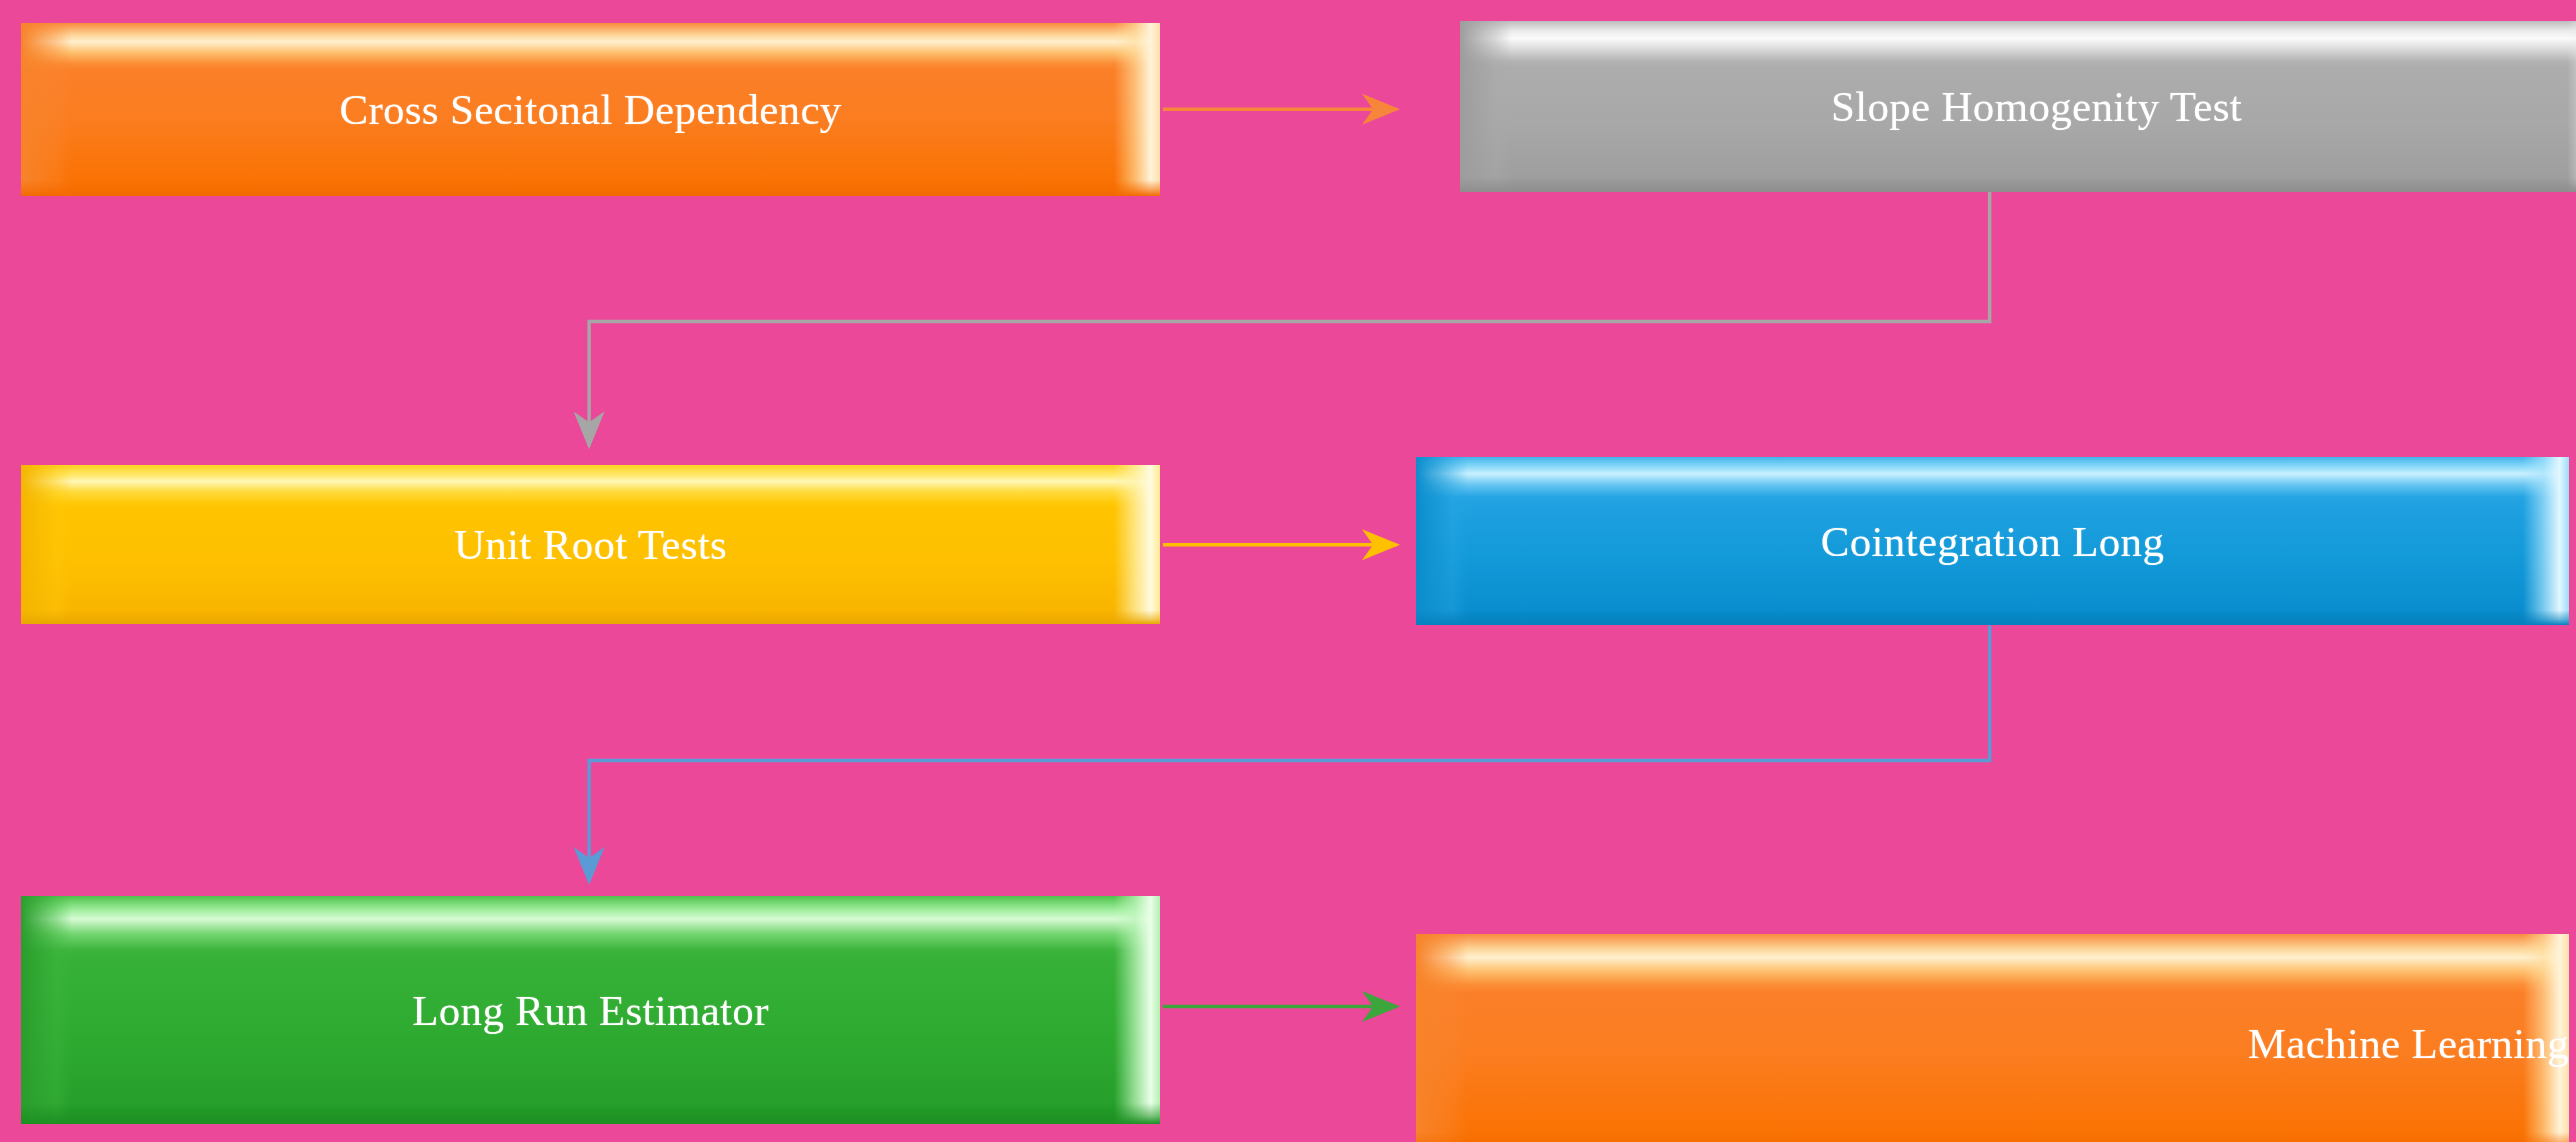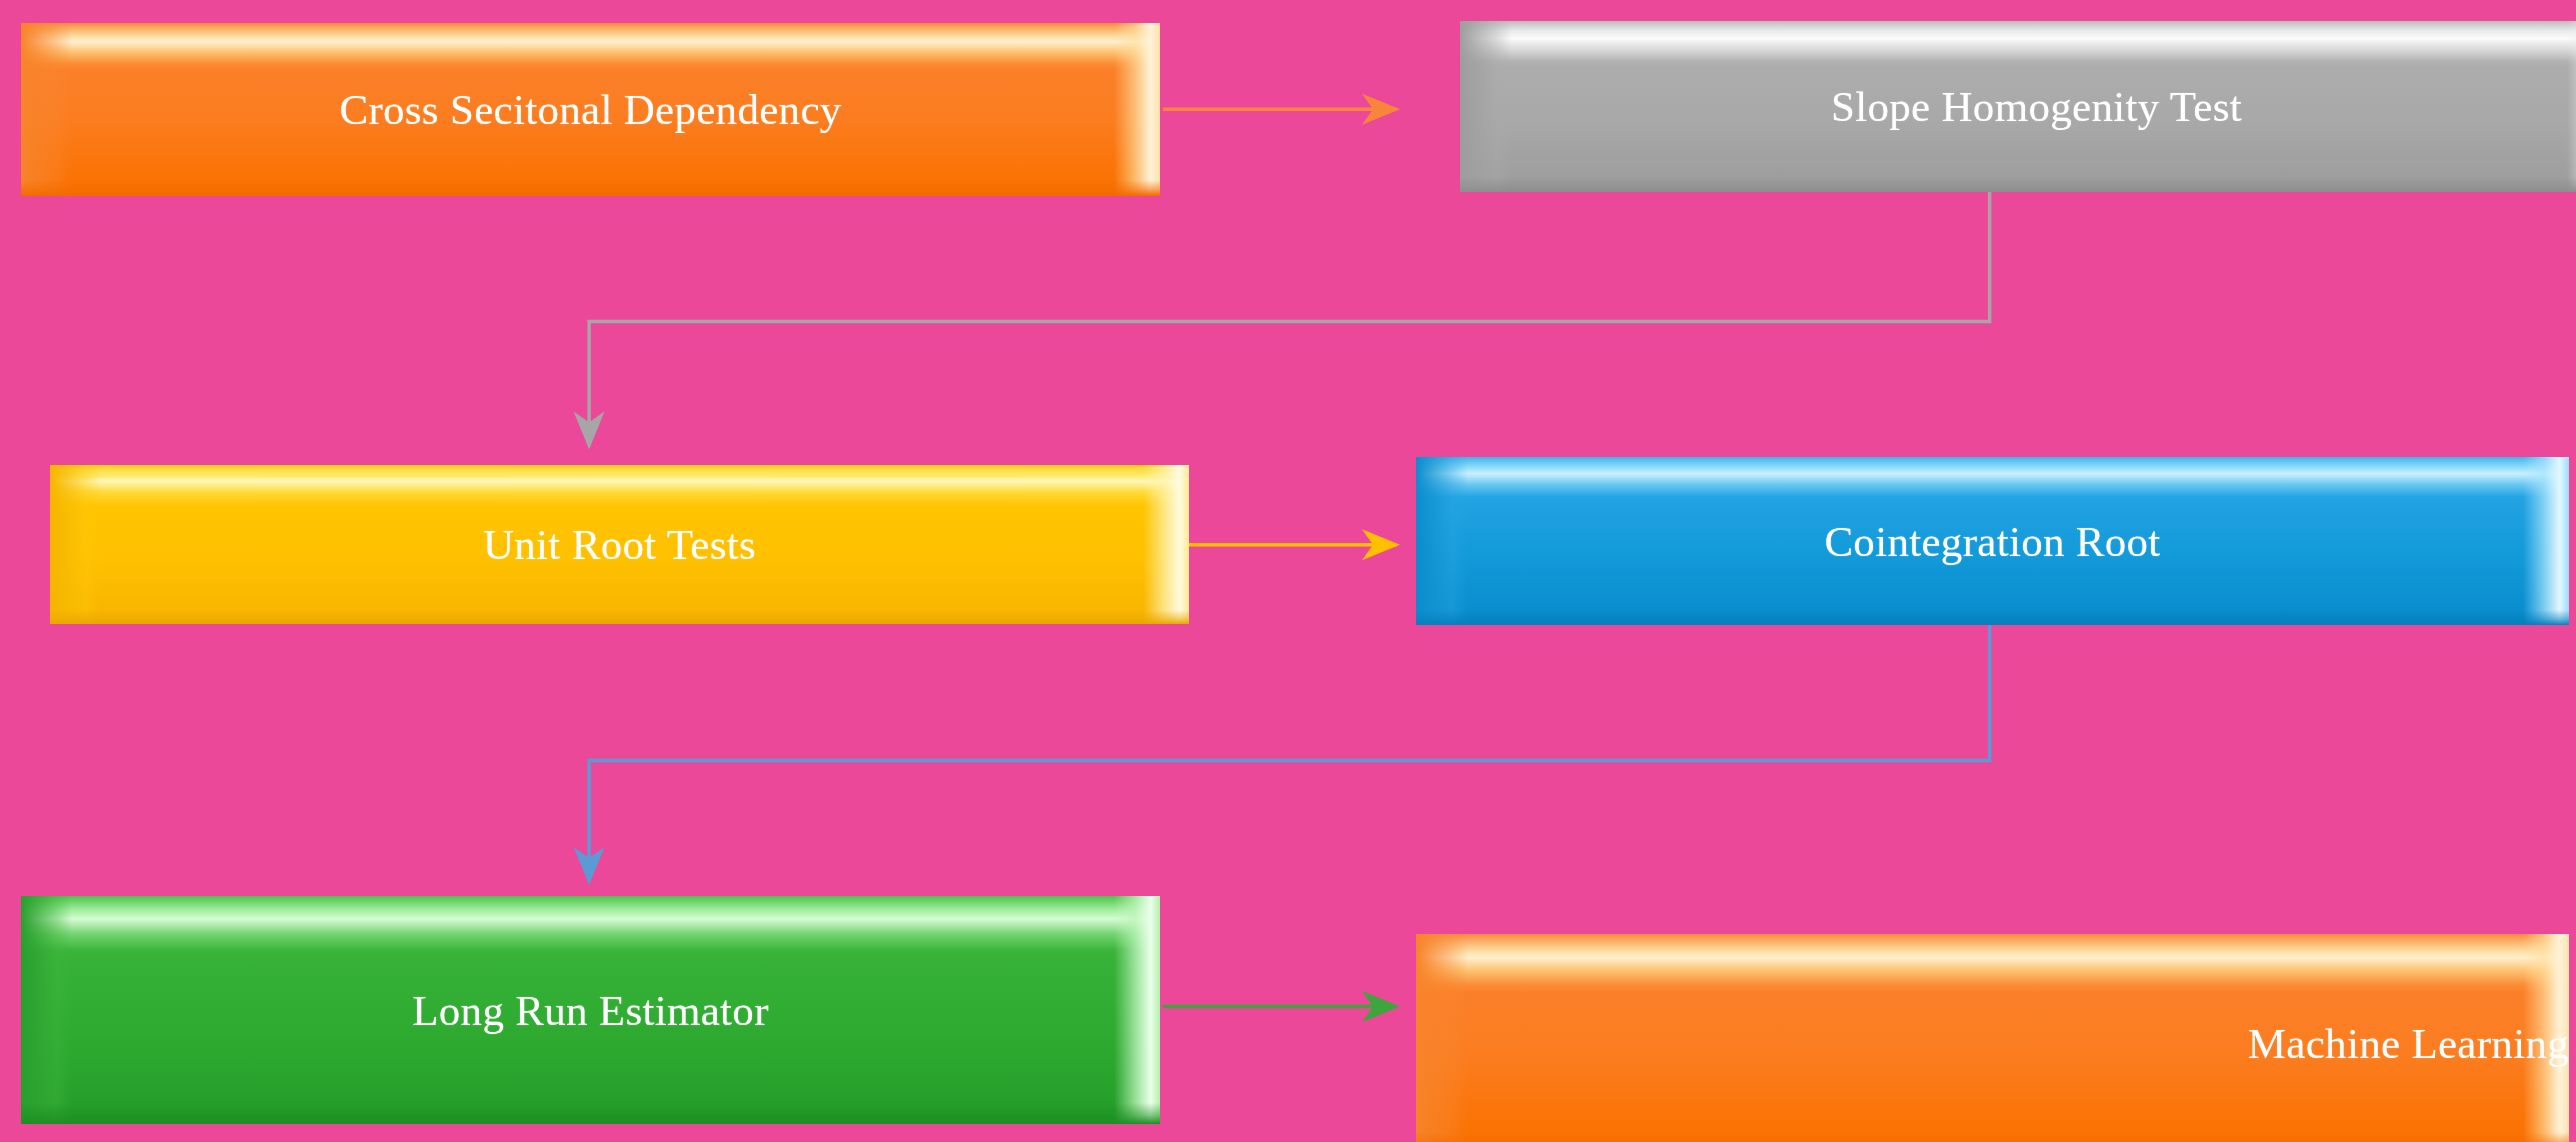--- a/index.html
+++ b/index.html
@@ -216,36 +216,36 @@
 
   <div class="node c-gray" style="left:1416px; top:21px; width:1153px; height:171px;margin-left:44px;">
     <span class="plate"></span>
     <span class="bevel-top"></span>
     <span class="bevel-left"></span>
     <span class="bevel-right"></span>
     <span class="bevel-bottom"></span>
     <span class="label">Slope Homogenity Test</span>
   </div>
 
-  <div class="node c-yellow" style="left:21px; top:465px; width:1139px; height:159px;margin-left:29px;">
+  <div class="node c-yellow" style="left:21px; top:465px; width:1139px; height:159px;">
     <span class="plate"></span>
     <span class="bevel-top"></span>
     <span class="bevel-left"></span>
     <span class="bevel-right"></span>
     <span class="bevel-bottom"></span>
     <span class="label">Unit Root Tests</span>
   </div>
 
   <div class="node c-blue" style="left:1416px; top:457px; width:1153px; height:168px;">
     <span class="plate"></span>
     <span class="bevel-top"></span>
     <span class="bevel-left"></span>
     <span class="bevel-right"></span>
     <span class="bevel-bottom"></span>
-    <span class="label">Cointegration Root</span>
+    <span class="label">Cointegration Long</span>
   </div>
 
   <div class="node c-green" style="left:21px; top:896px; width:1139px; height:228px;align-items:center;">
     <span class="plate"></span>
     <span class="bevel-top"></span>
     <span class="bevel-left"></span>
     <span class="bevel-right"></span>
     <span class="bevel-bottom"></span>
     <span class="label">Long Run Estimator</span>
   </div>

